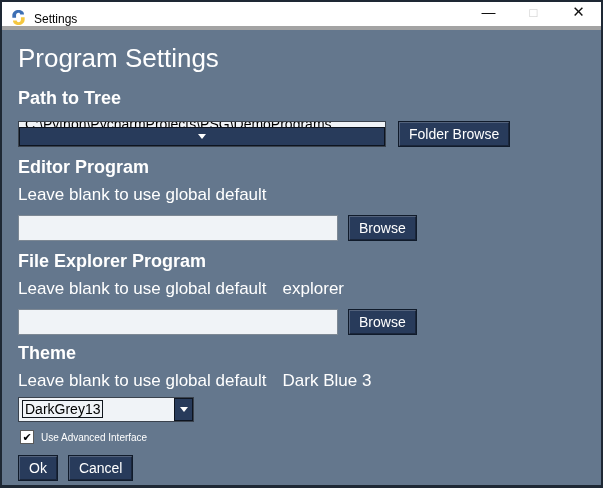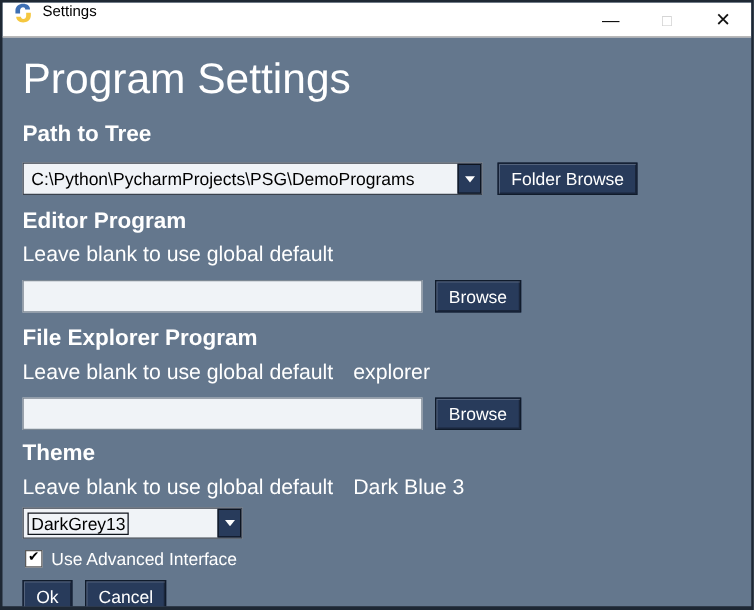--- a/index.html
+++ b/index.html
@@ -8,34 +8,34 @@
     width:603px; height:488px;
     border:2px solid #1e2834; border-bottom-width:3px;
     background:#64778d;
     font-family:"Liberation Sans", sans-serif;
     display:flex; flex-direction:column;
     position:relative; overflow:hidden;
   }
   
   .titlebar {
     height:28px; background:#ffffff; flex:0 0 28px;
-    display:flex; align-items:flex-start;
-    border-bottom:1px solid #a3a3a3;
+    display:flex; align-items:flex-end;
+    border-bottom:4px solid #a3a3a3;
   }
   .app-icon { width:17px; height:17px; margin:0 7px 0 8px; flex:0 0 auto; }
   .win-title { font-size:12px; color:#000; flex:1 1 auto; }
   .win-btn {
     width:45px; height:28px; display:flex; align-items:center; justify-content:center;
     font-size:14px; color:#111; cursor:default; user-select:none;
   }
   .win-btn.max { color:#c9c9c9; font-size:13px; }
   .win-btn.close { font-size:15px; }
   
   .content { flex:1 1 auto; padding:12px 18px 0 16px; color:#ffffff; }
-  .h1 { font-size:34px; line-height:1.15; margin:2px 0 14px; font-weight:400; }
+  .h1 { font-size:26px; line-height:1.15; margin:2px 0 14px; font-weight:400; }
   .h2 { font-size:18px; line-height:21px; margin:0 0 12px; font-weight:700; }
   .hint-row { display:flex; gap:16px; font-size:17px; line-height:16px; margin:0 0 12px; }
   .row { display:flex; align-items:stretch; }
   .mb10 { margin-bottom:10px; }
   .mb9  { margin-bottom:9px; }
   .mb8  { margin-bottom:8px; }
   
   .combo {
     display:flex; background:#f0f3f7; border:1px solid #3a424d; height:26px;
   }
@@ -65,21 +65,21 @@
     width:320px; height:26px; background:#f0f3f7; color:#000;
     border:1px solid #7d8894; padding:0 5px; font-size:14px; font-family:inherit;
   }
   
   .check-row { display:flex; align-items:center; gap:7px; height:17px; margin:0 0 9px; padding-left:2px; }
   .checkbox {
     width:14px; height:14px; background:#ffffff; border:1px solid #5a5a5a;
     display:flex; align-items:center; justify-content:center;
     font-size:11px; line-height:11px; color:#000; cursor:default;
   }
-  .check-label { font-size:14px; color:#ffffff; }
+  .check-label { font-size:10px; color:#ffffff; }
   .footer { display:flex; gap:10px; }
 </style>
 </head>
 <body>
 
 <div class="window">
 
   <div class="titlebar">
     <svg class="app-icon" viewBox="0 0 16 16">
       <path d="M2.2,6.2 C2.2,2.8 5,1 8,1 C11,1 13.2,2.6 13.2,5.2 L9.6,5.2 C9.6,4.2 8.9,3.6 8,3.6 C6.6,3.6 5.7,4.6 5.7,6.1 L5.7,8.2 L2.2,8.2 Z" fill="#3d6fb4"></path>
@@ -90,21 +90,21 @@
     <div class="win-btn max">□</div>
     <div class="win-btn close">✕</div>
   </div>
 
   <div class="content">
 
     <div class="h1">Program Settings</div>
 
     <div class="h2">Path to Tree</div>
     <div class="row mb10">
-      <div class="combo" style="width:368px;">
+      <div class="combo" style="width:368px;flex-direction:column;">
         <div class="combo-field">C:\Python\PycharmProjects\PSG\DemoPrograms</div>
         <div class="combo-arrow">
           <div class="tri-down"></div>
         </div>
       </div>
       <button class="btn" style="margin-left:12px;">Folder Browse</button>
     </div>
 
     <div class="h2 mb9" style="margin-bottom:9px;">Editor Program</div>
     <div class="hint-row">

